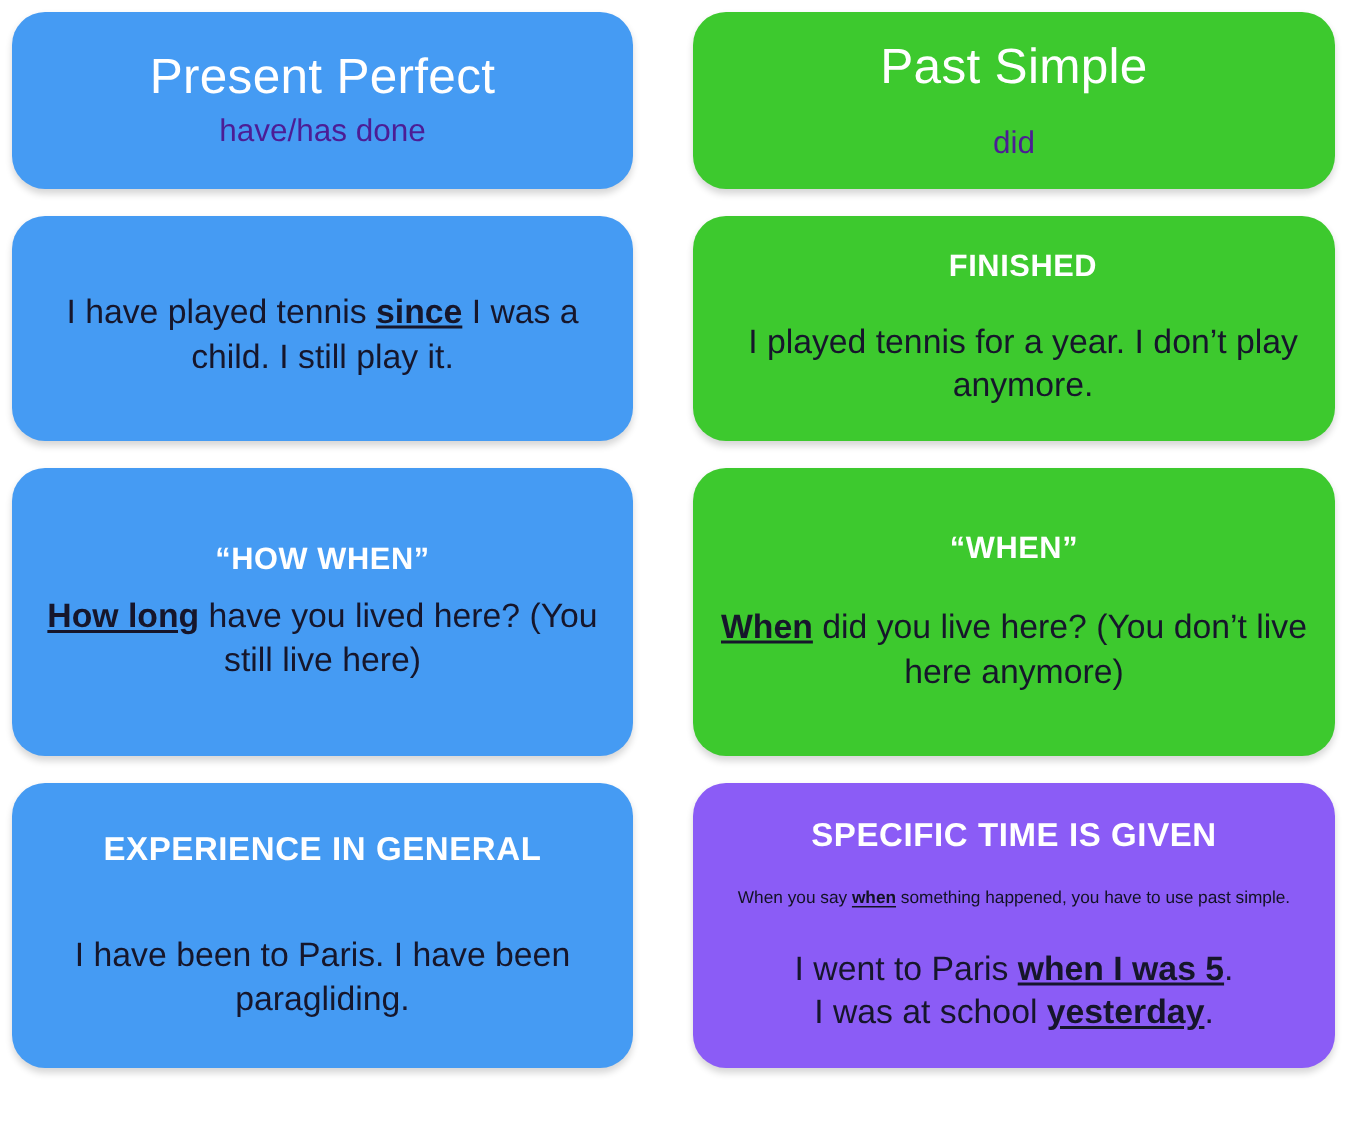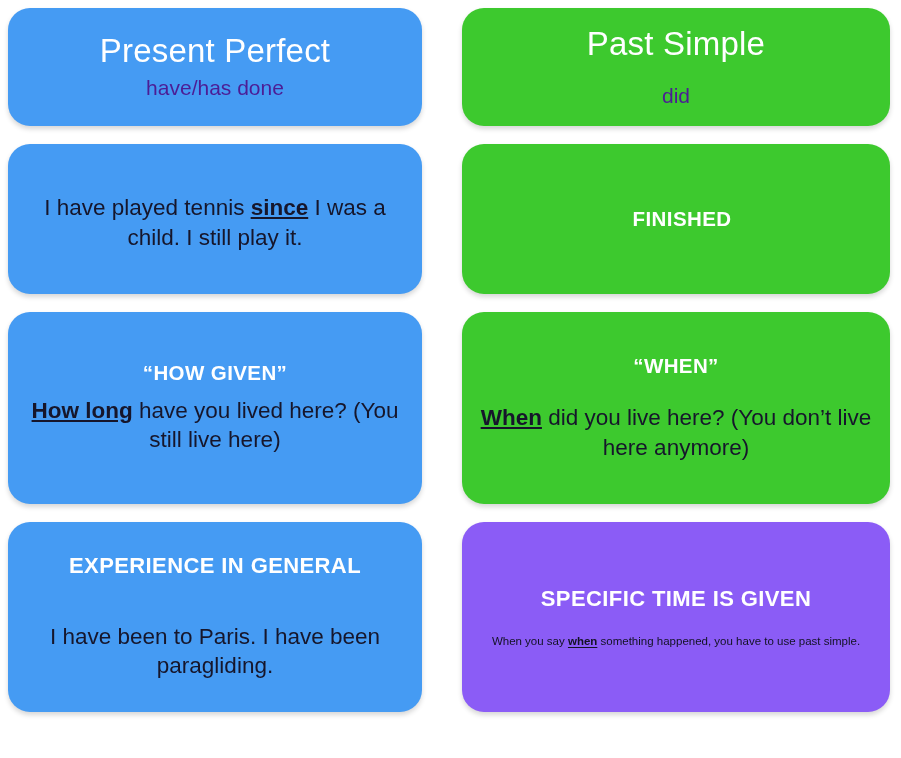--- a/index.html
+++ b/index.html
@@ -120,24 +120,27 @@
   </div>
 
   <div class="card blue" style="background: rgb(69, 155, 243);">
     <div class="rule-body tight">
       <span>I have played tennis </span><span class="em">since</span><span> I was a child. I still play it.</span>
     </div>
   </div>
 
   <div class="card green" style="background: rgb(61, 201, 46); padding-left: 24px;">
     <div class="rule-heading">FINISHED</div>
+    <div class="rule-body tight">
+      <span>I played tennis for a year. I don’t play anymore.</span><span class="em"></span><span></span>
+    </div>
   </div>
 
   <div class="card blue" style="background: rgb(69, 155, 243);">
-    <div class="rule-heading">“HOW GIVEN”</div>
+    <div class="rule-heading">“HOW WHEN”</div>
     <div class="rule-body small-gap">
       <span></span><span class="em">How long</span><span> have you lived here? (You still live here)</span>
     </div>
   </div>
 
   <div class="card green" style="background: rgb(61, 201, 46);">
     <div class="rule-heading">“WHEN”</div>
     <div class="rule-body small-gap">
       <span></span><span class="em">When</span><span> did you live here? (You don’t live here anymore)</span>
     </div>
@@ -148,15 +151,23 @@
     <div class="rule-body spaced">
       <span>I have been to Paris. I have been paragliding.</span><span class="em"></span><span></span>
     </div>
   </div>
 
   <div class="card green" style="background: #8b5cf6;">
     <div class="rule-heading wide">SPECIFIC TIME IS GIVEN</div>
     <div class="rule-note">
       <span>When you say </span><b>when</b><span> something happened, you have to use past simple.</span>
     </div>
+    <div class="rule-body">
+      <div>
+        <span>I went to Paris </span><span class="em">when I was 5</span><span>.</span>
+      </div>
+      <div>
+        <span>I was at school </span><span class="em">yesterday</span><span>.</span>
+      </div>
+    </div>
   </div>
 
 </div>
 
 </body></html>

